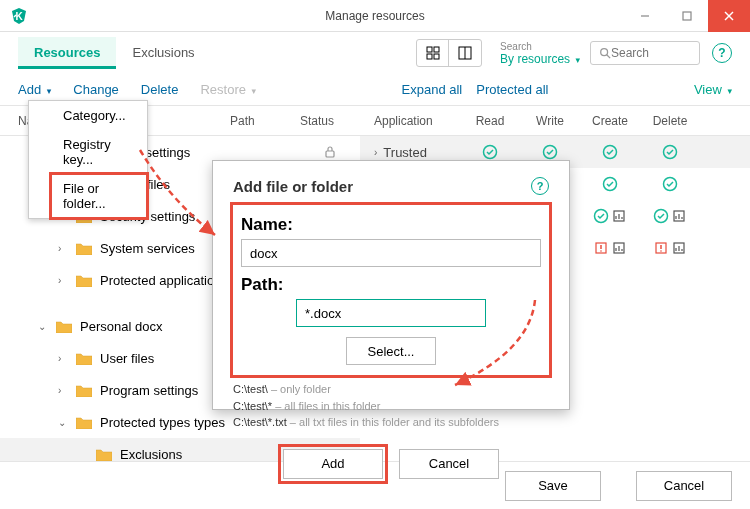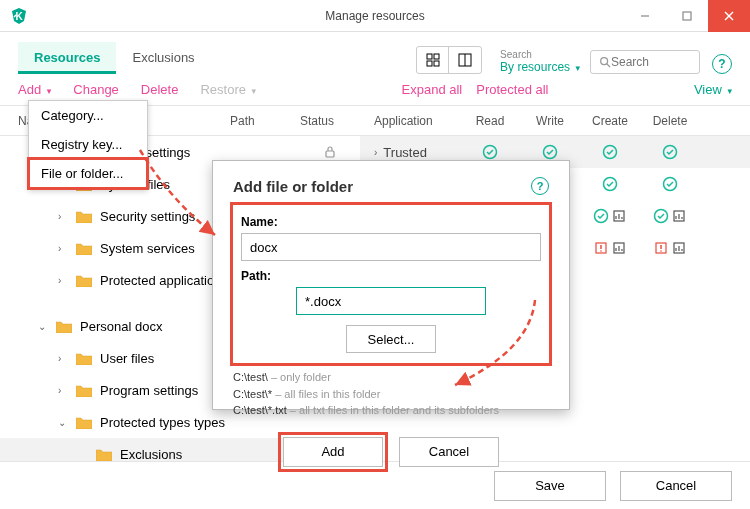--- a/index.html
+++ b/index.html
@@ -9,39 +9,39 @@
   .titlebar { height: 32px; background: #fff; border-bottom: 1px solid #e0e0e0; display: flex; align-items: center; position: relative; }
   .logo { width: 18px; height: 18px; margin-left: 10px; display: inline-block; }
   .logo svg { width: 100%; height: 100%; }
   .window-title { position: absolute; left: 50%; transform: translateX(-50%); font-size: 12px; color: #444; }
   .win-controls { position: absolute; right: 0; top: 0; display: flex; }
   .win-btn { width: 42px; height: 32px; display: flex; align-items: center; justify-content: center; cursor: pointer; }
   .win-btn.close { background: #e74c3c; }
   .win-btn svg { width: 10px; height: 10px; }
 
   
-  .toolbar1 { height: 42px; display: flex; align-items: flex-end; padding: 0 18px; background: #fff; }
+  .toolbar1 { height: 42px; display: flex; align-items: center; padding: 0 18px; background: #fff; }
   .tabs { display: flex; gap: 0; }
   .tab { padding: 8px 16px 6px; font-size: 13px; color: #555; cursor: pointer; border-bottom: 3px solid transparent; }
   .tab.active { color: #00a88e; font-weight: 600; border-bottom-color: #00a88e; background: #eafaf5; }
   .spacer { flex: 1; }
   .view-icons { display: flex; border: 1px solid #ccc; border-radius: 3px; overflow: hidden; }
   .view-icon { width: 32px; height: 26px; display: flex; align-items: center; justify-content: center; border-right: 1px solid #ccc; cursor: pointer; }
   .view-icon:last-child { border-right: none; }
   .view-icon svg { width: 14px; height: 14px; stroke: #888; }
   .search-group { margin-left: 18px; display: flex; align-items: center; }
   .search-lbl { font-size: 10px; color: #888; margin-right: 6px; }
   .search-mode { font-size: 12px; color: #00a88e; cursor: pointer; }
   .search-box { margin-left: 10px; border: 1px solid #ccc; border-radius: 3px; display: flex; align-items: center; padding: 4px 8px; width: 110px; }
   .search-box input { border: none; outline: none; font-size: 12px; width: 80px; color: #555; }
   .help-btn { margin-left: 12px; width: 20px; height: 20px; border: 1.5px solid #00a88e; border-radius: 50%; display: flex; align-items: center; justify-content: center; color: #00a88e; font-size: 12px; font-weight: bold; cursor: pointer; }
 
   
   .toolbar2 { height: 32px; display: flex; align-items: center; padding: 0 18px; background: #fff; border-bottom: 1px solid #e5e5e5; font-size: 13px; }
-  .action-link { color: #ec4899; margin-right: 22px; cursor: pointer; }
+  .action-link { color: #0369a1; margin-right: 22px; cursor: pointer; }
   .action-link.disabled { color: #bbb; cursor: default; }
   .chev { font-size: 9px; margin-left: 2px; }
   .view-link { color: #00a88e; cursor: pointer; }
 
   
   .colhdr { height: 30px; display: flex; align-items: center; background: #fff; border-bottom: 1px solid #e5e5e5; font-size: 12px; color: #555; }
   .col-name { width: 230px; padding-left: 18px; }
   .col-path { width: 70px; }
   .col-status { width: 60px; }
   .col-app { width: 100px; padding-left: 14px; }
@@ -58,44 +58,44 @@
   .folder-icon { width: 16px; height: 13px; margin-right: 8px; display: inline-block; }
   .folder-icon svg { width: 100%; height: 100%; }
   .right-table { margin-left: 360px; }
   .app-row { height: 32px; display: flex; align-items: center; font-size: 13px; }
   .app-row .app-name { width: 100px; padding-left: 14px; color: #444; display: flex; align-items: center; }
   .app-row .app-exp { font-size: 10px; color: #666; margin-right: 6px; }
   .perm-cell { width: 60px; display: flex; align-items: center; justify-content: center; gap: 2px; }
   .perm-icon { width: 16px; height: 16px; }
 
   
-  .add-menu { position: absolute; left: 28px; top: 100px; width: 120px; background: #fff; border: 1px solid #ccc; box-shadow: 0 2px 6px rgba(0,0,0,.2); font-size: 13px; z-index: 5; }
+  .add-menu { position: absolute; left: 28px; top: 100px; width: 120px; background: #fff; border: 1px solid #ccc; box-shadow: 0 2px 6px rgba(0,0,0,.2); font-size: 13px; z-index: 5; padding-left: 22px; }
   .add-menu .mi { padding: 7px 12px; cursor: pointer; }
   .add-menu .mi.hl { outline: 3px solid #e74c3c; outline-offset: -1px; }
 
   
   .dialog { position: absolute; left: 212px; top: 160px; width: 358px; height: 250px; background: #fff; border: 1px solid #bbb; box-shadow: 0 4px 12px rgba(0,0,0,.25); z-index: 6; padding: 16px 20px; font-size: 13px; }
   .dialog-title { font-size: 15px; font-weight: 600; color: #333; margin-bottom: 10px; display: flex; align-items: center; justify-content: space-between; }
   .dialog-help { width: 18px; height: 18px; border: 1.5px solid #00a88e; border-radius: 50%; display: flex; align-items: center; justify-content: center; color: #00a88e; font-size: 11px; font-weight: bold; cursor: pointer; }
   .field-group { outline: 3px solid #e74c3c; padding: 6px 8px 10px; margin-bottom: 6px; }
-  .flabel { font-weight: 600; font-size: 12px; margin: 4px 0 4px; }
+  .flabel { font-weight: 600; font-size: 17px; margin: 4px 0 4px; }
   .tinput { width: 100%; height: 28px; border: 1px solid #bbb; padding: 0 8px; font-size: 13px; outline: none; }
   .path-row { display: flex; gap: 10px; align-items: center; flex-direction: column; }
   .path-row .tinput { width: 190px; border-color: #00a88e; }
   .select-btn { width: 90px; height: 28px; border: 1px solid #bbb; background: #fff; cursor: pointer; font-size: 13px; }
   .hints { font-size: 11px; color: #555; margin-top: 1px; line-height: 1.5; }
   .hints .ex { color: #333; }
   .hints .desc { color: #999; }
   .dialog-actions { display: flex; justify-content: center; gap: 16px; margin-top: 18px; }
   .dlg-btn { width: 100px; height: 30px; border: 1px solid #bbb; background: #fff; cursor: pointer; font-size: 13px; }
   .add-btn-hl { outline: 3px solid #e74c3c; outline-offset: 2px; }
 
   
   .bottombar { position: absolute; bottom: 0; left: 0; right: 0; height: 48px; border-top: 1px solid #e5e5e5; display: flex; align-items: center; justify-content: flex-end; padding: 0 18px; gap: 14px; background: #fff; }
-  .bottombar .dlg-btn { width: 112px; height: 30px; }
+  .bottombar .dlg-btn { width: 96px; height: 30px; margin-left: 21px; }
 
   .lock-cell { width:60px; display:flex; align-items:center; justify-content:center; }
 
   
   .arrow { position: absolute; z-index: 10; pointer-events: none; }
 </style>
 </head>
 <body>
 
 <svg width="0" height="0" style="position:absolute">

